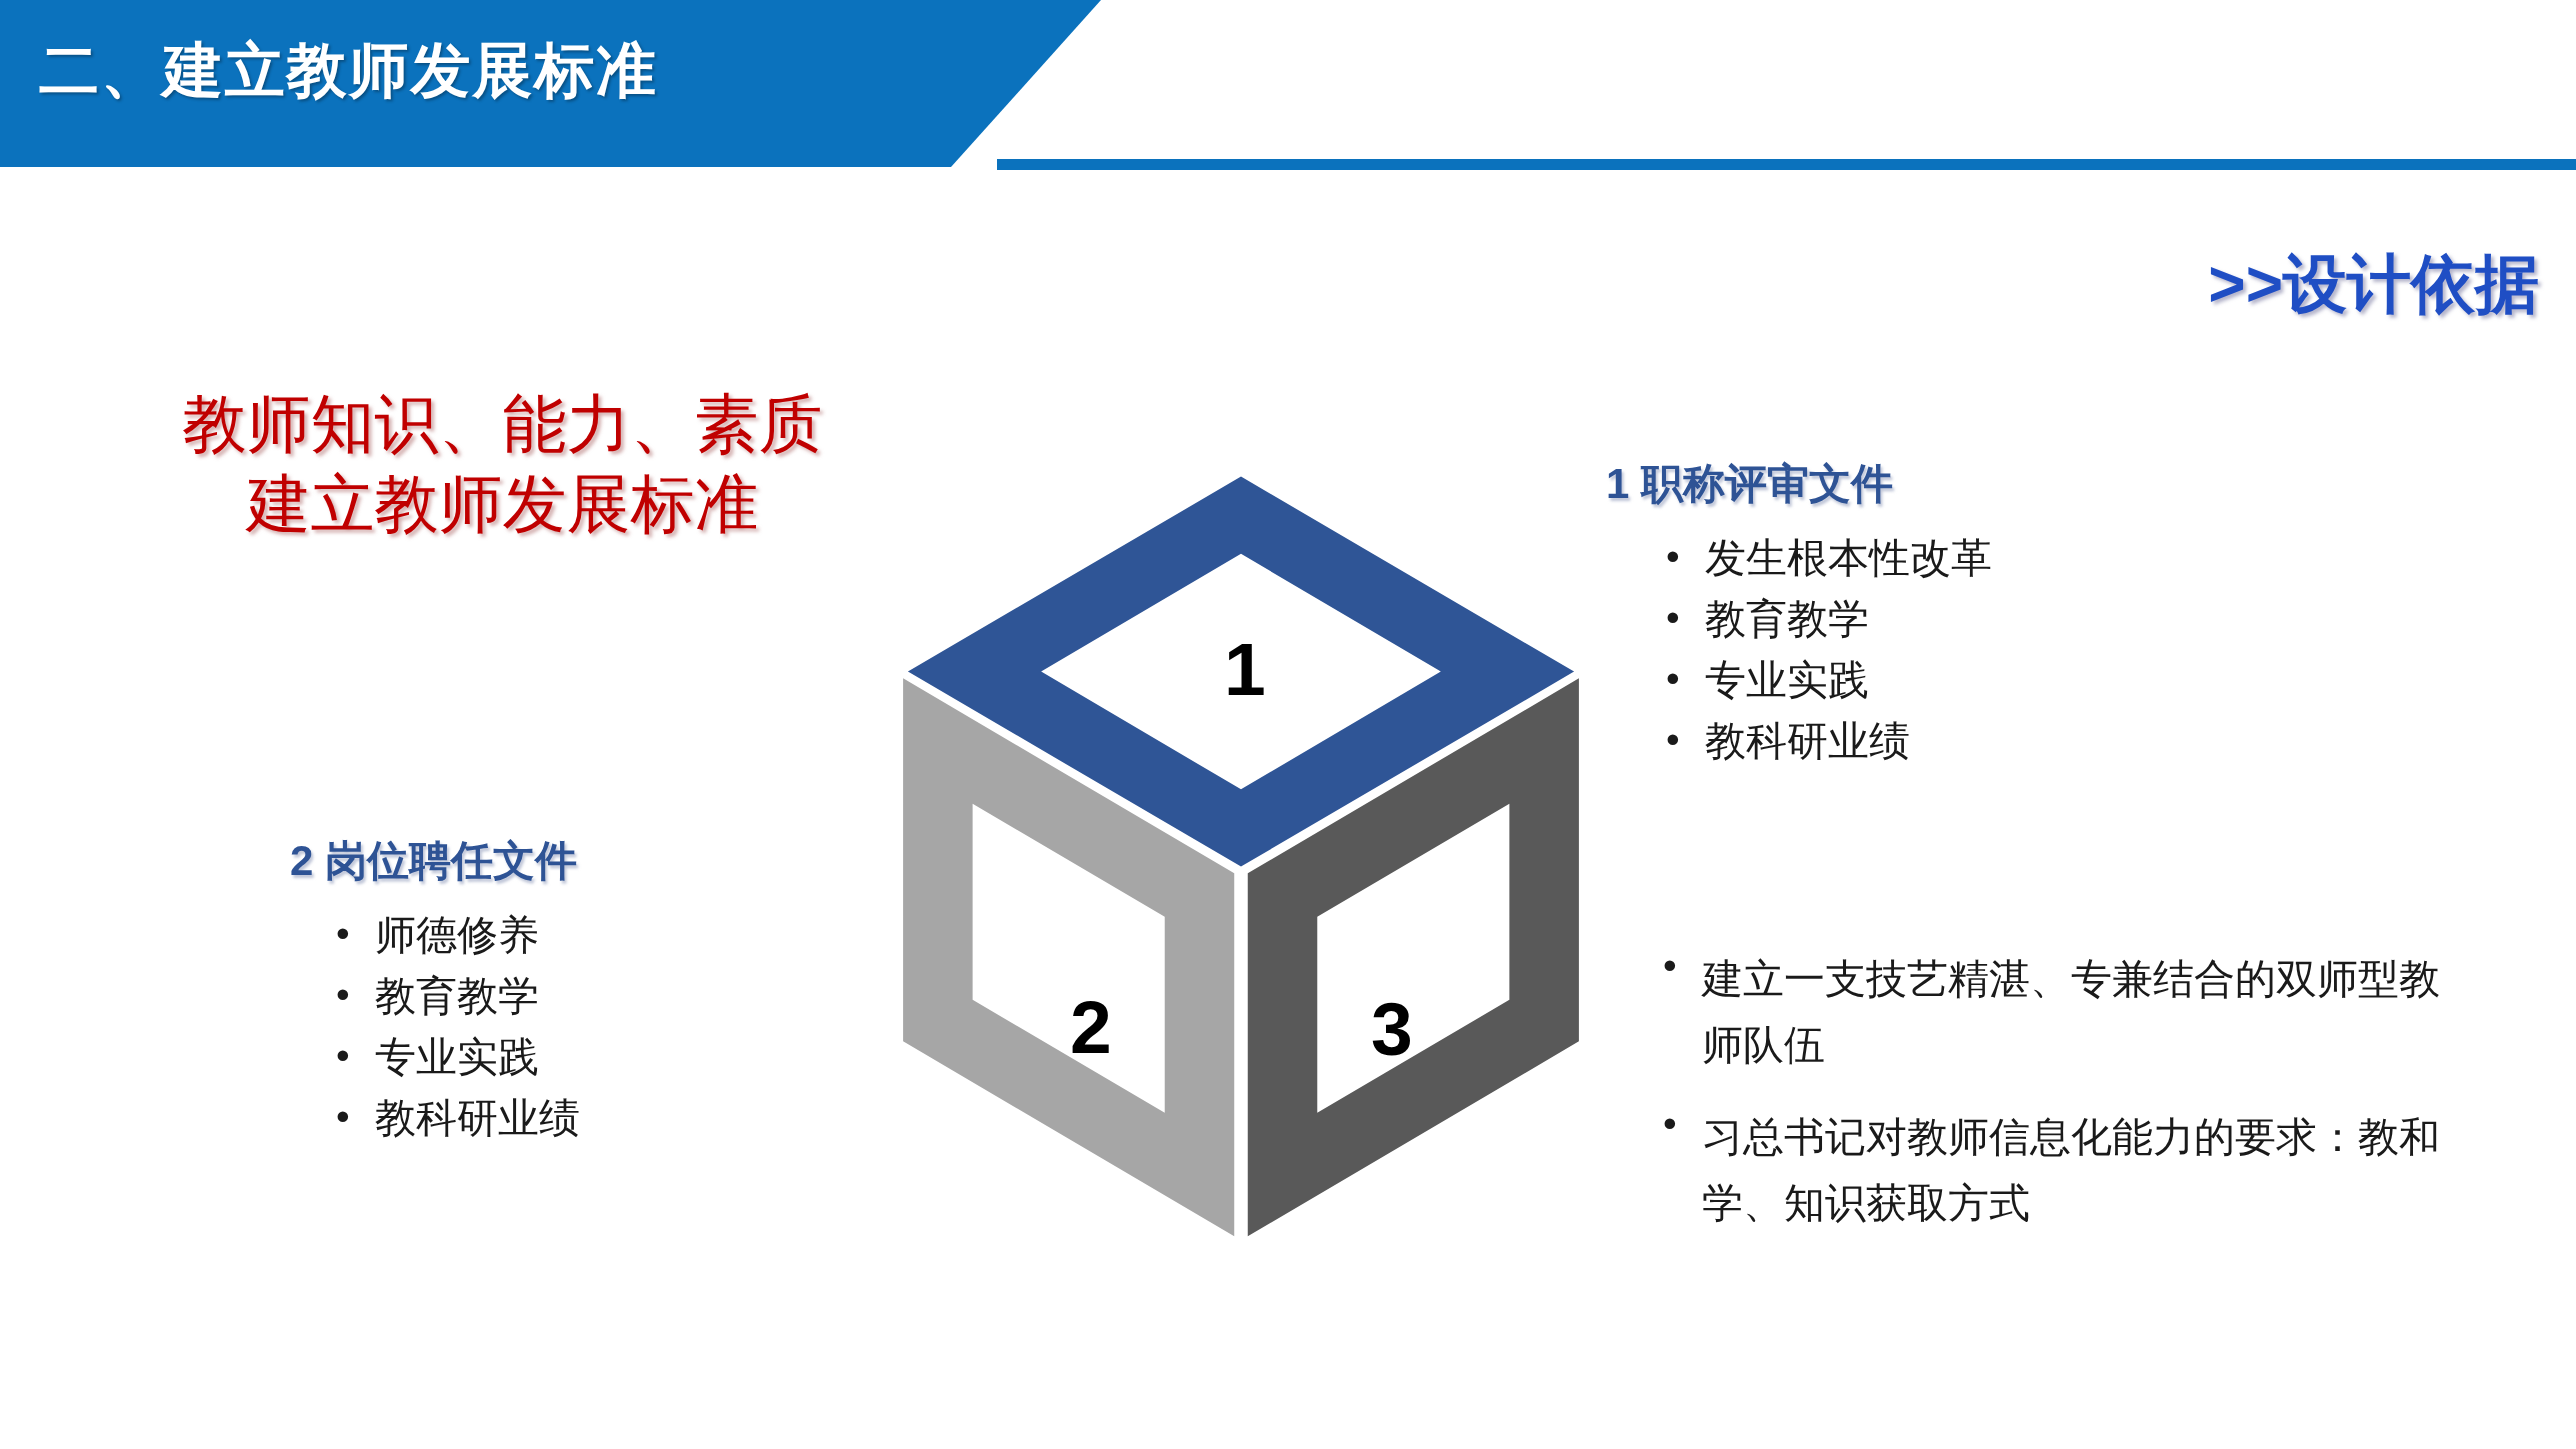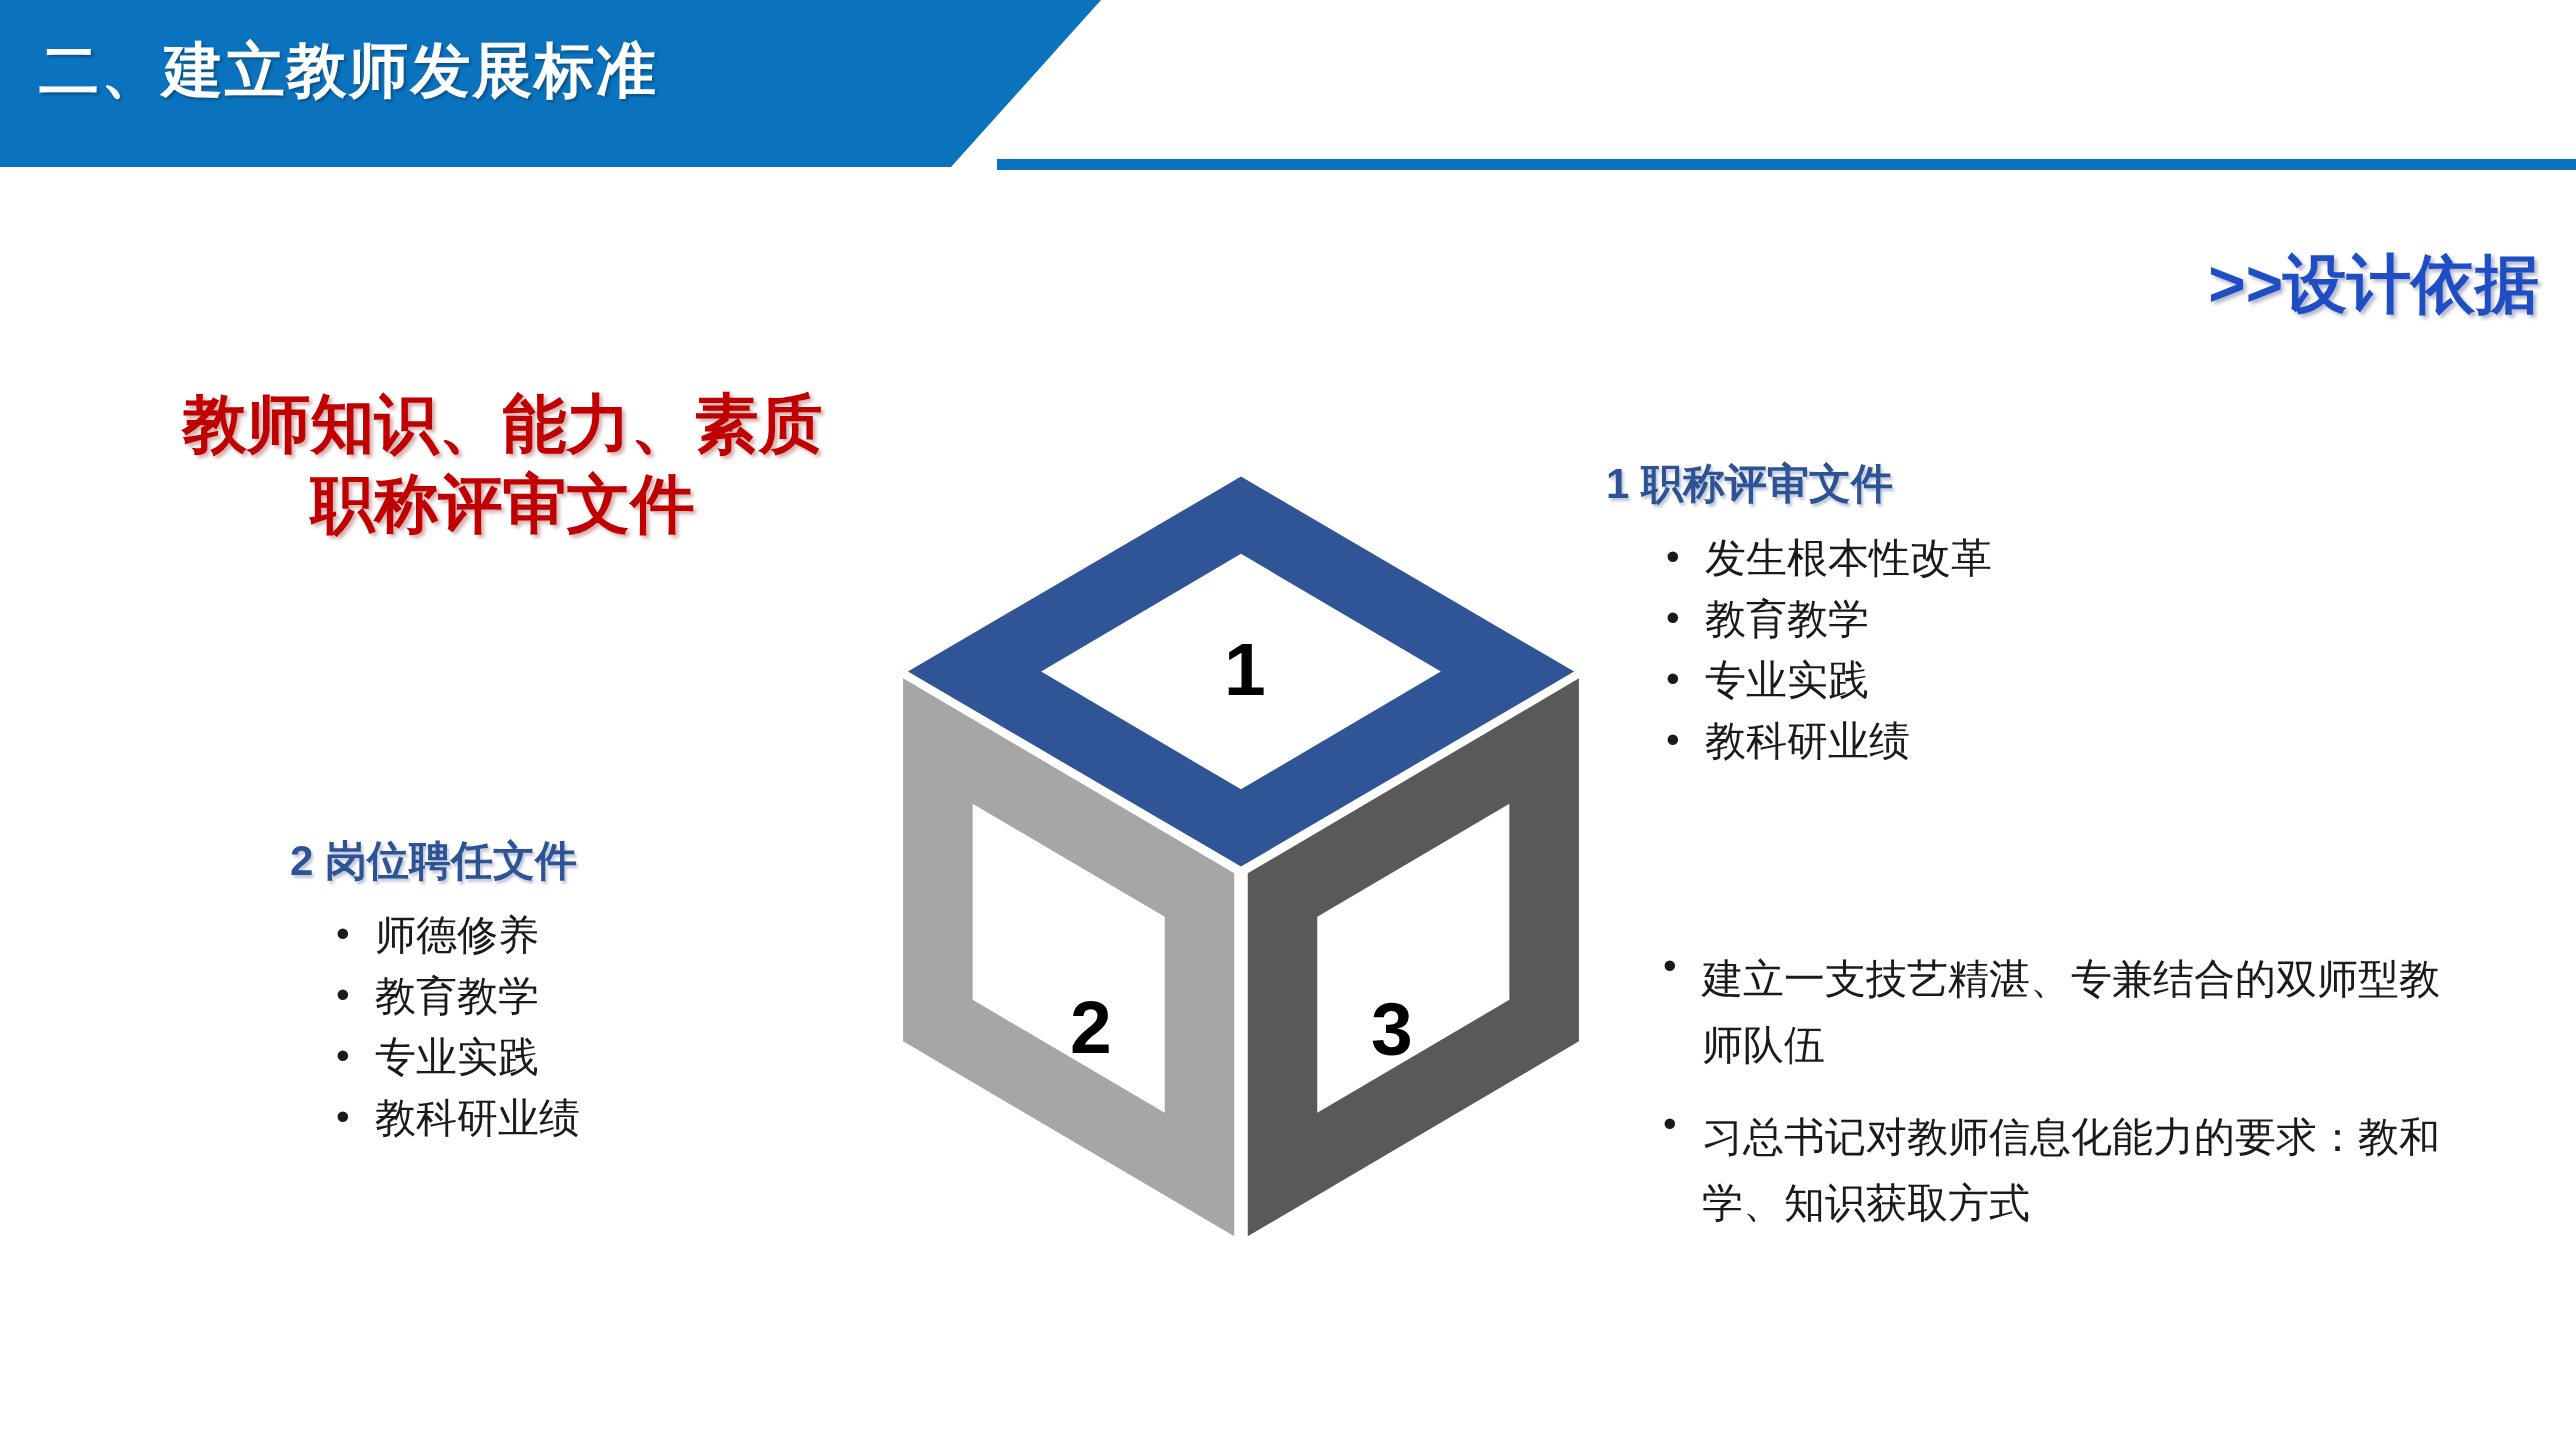--- a/index.html
+++ b/index.html
@@ -56,21 +56,21 @@
     margin-top:36px;
   }
 
   
   #headline {
     position:absolute; left:87px; top:384px;
     width:831px;
     text-align:center;
     color:#c00000;
     font-size:64px;
-    font-weight:bold;
+    font-weight:normal;
     line-height:1.25;
     text-shadow:2.9px 2.9px 3.9px rgba(180,120,120,.6);
   }
   #headline div { white-space:nowrap; }
 
   
   .block { position:absolute; }
   .block-heading {
     color:#2e5395;
     font-size:42px;
@@ -128,21 +128,21 @@
 <div id="slide">
 
   <div id="header-band" style="background: rgb(11, 114, 189);"></div>
   <div id="section-title">二、建立教师发展标准</div>
   <div id="header-rule" style="background: rgb(11, 114, 189);"></div>
 
   <div id="design-basis" style="color: rgb(31, 78, 196);">&gt;&gt;设计依据</div>
 
   <div id="headline" style="color: rgb(192, 0, 0);">
     <div>教师知识、能力、素质</div>
-    <div>职称评审文件</div>
+    <div>建立教师发展标准</div>
   </div>
 
   <div id="cube">
     <svg viewBox="0 0 710 810" xmlns="http://www.w3.org/2000/svg">
 
       <path d="M 355 13 L 700 215 L 355 417 L 10 215 Z
                M 355 93 L 562 215 L 355 337 L 148 215 Z" fill="#2f5596" fill-rule="evenodd"></path>
 
       <path d="M 5 222 L 348 424 L 348 800 L 5 598 Z
                M 77 352 L 276 469 L 276 672 L 77 555 Z" fill="#a6a6a6" fill-rule="evenodd"></path>

